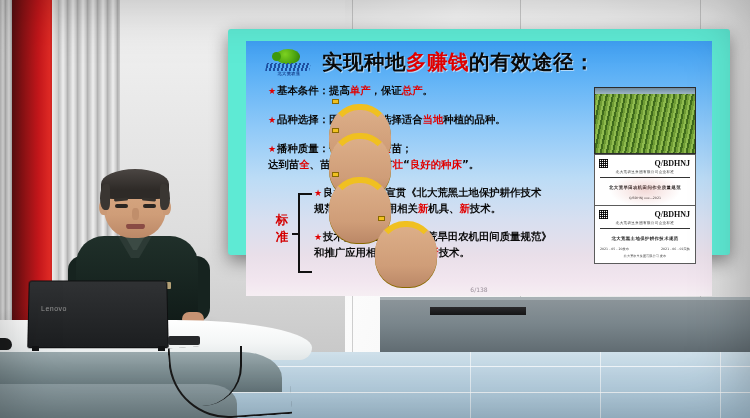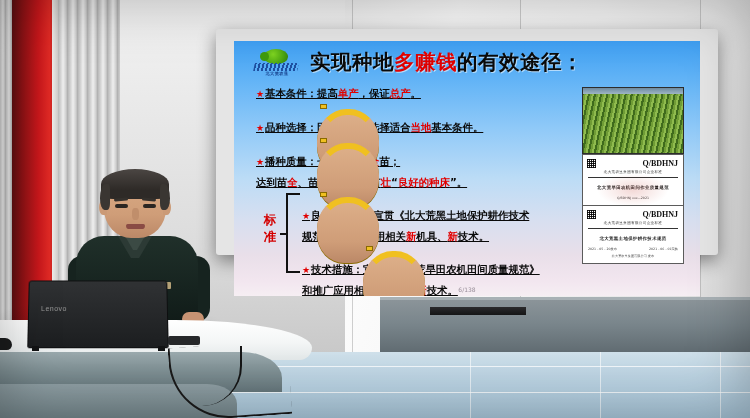--- a/index.html
+++ b/index.html
@@ -53,22 +53,22 @@
     position: absolute; left: 380px; top: 300px; width: 370px; height: 54px;
     background: linear-gradient(180deg,#8b9499 0%, #79858b 45%, #5f6a70 100%);
   }
   .baseboard-top {
     position: absolute; left: 380px; top: 297px; width: 370px; height: 5px;
     background: #a8b1b5;
   }
 
   
   .tv-frame {
-    position: absolute; left: 216px; top: 29px; width: 502px; height: 226px;
-    background: #e5e5e5;
+    position: absolute; left: 228px; top: 29px; width: 502px; height: 226px;
+    background: #5eead4;
     border-radius: 3px;
     box-shadow: 0 6px 18px rgba(0,0,0,.45);
   }
   .tv-top-strip {
     position: absolute; left: 165px; top: 31px; width: 145px; height: 5px;
     background: linear-gradient(180deg,#d9d9d9,#9a9a9a);
     border-radius: 2px;
   }
   .tv-stand-neck {
     position: absolute; left: 430px; top: 307px; width: 96px; height: 8px;
@@ -114,22 +114,22 @@
     text-shadow: 1px 1px 0 rgba(255,255,255,.55);
     white-space: nowrap;
   }
   .slide-title .hl { color: #e00000; }
 
   .body-area {
     position: absolute; left: 22px; top: 42px; width: 300px;
   }
   .bline {
     font-family: "DejaVu Sans", "Liberation Sans", sans-serif;
-    font-size: 10.4px; line-height: 20px; color: #0a0a0a;
-    font-weight: bold; white-space: nowrap; text-decoration: underline;
+    font-size: 10.4px; line-height: 15px; color: #0a0a0a;
+    font-weight: bold; white-space: nowrap;
   }
   .bline .r { color: #e10000; }
   .star { color: #e10000; font-size: 9px; margin-right: 1px; }
   .arrow-wrap { height: 13px; position: relative; }
   .arrow {
     position: absolute; left: 62px; top: 0px; width: 0; height: 0;
   }
   .arrow .shaft {
     position: absolute; left: 2px; top: 0; width: 7px; height: 5px;
     background: #f0c020; border: 1px solid #8a6a00;
@@ -357,21 +357,21 @@
       </div>
 
       <div class="body-area" id="bullets">
           <div class="bline"><span class="star">★</span><span>基本条件：提高</span><span class="r">单产</span><span>，保证</span><span class="r">总产</span><span>。</span></div>
           <div class="arrow-wrap">
             <div class="arrow">
               <div class="shaft"></div>
               <div class="head"></div>
             </div>
           </div>
-          <div class="bline"><span class="star">★</span><span>品种选择：因地制宜，选择适合</span><span class="r">当地</span><span>基本条件。</span></div>
+          <div class="bline"><span class="star">★</span><span>品种选择：因地制宜，选择适合</span><span class="r">当地</span><span>种植的品种。</span></div>
           <div class="arrow-wrap">
             <div class="arrow">
               <div class="shaft"></div>
               <div class="head"></div>
             </div>
           </div>
           <div class="bline"><span class="star">★</span><span>播种质量：一次播种保</span><span class="r">全</span><span>苗；</span></div>
           <div class="bline"><span>达到苗</span><span class="r">全</span><span>、苗</span><span class="r">齐</span><span>、苗</span><span class="r">匀</span><span>、苗</span><span class="r">壮</span><span>“</span><span class="r">良好的种床</span><span>”。</span></div>
           <div class="arrow-wrap">
             <div class="arrow">

